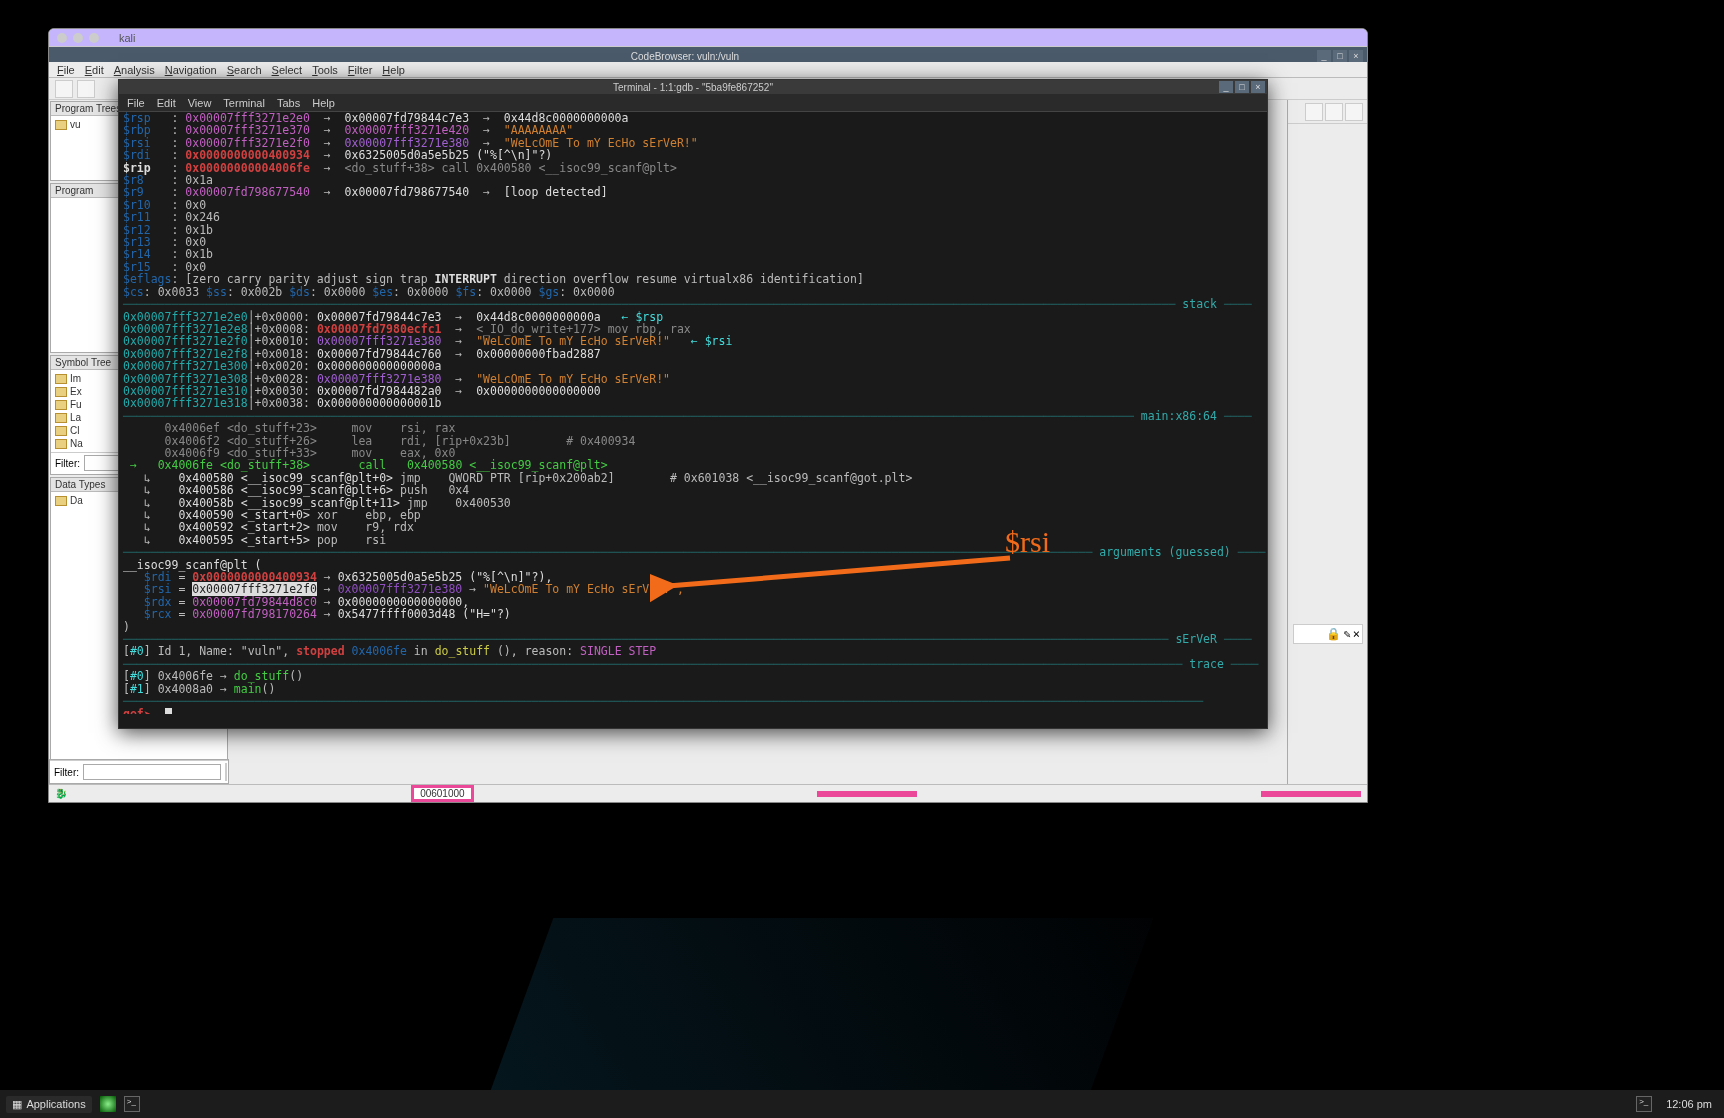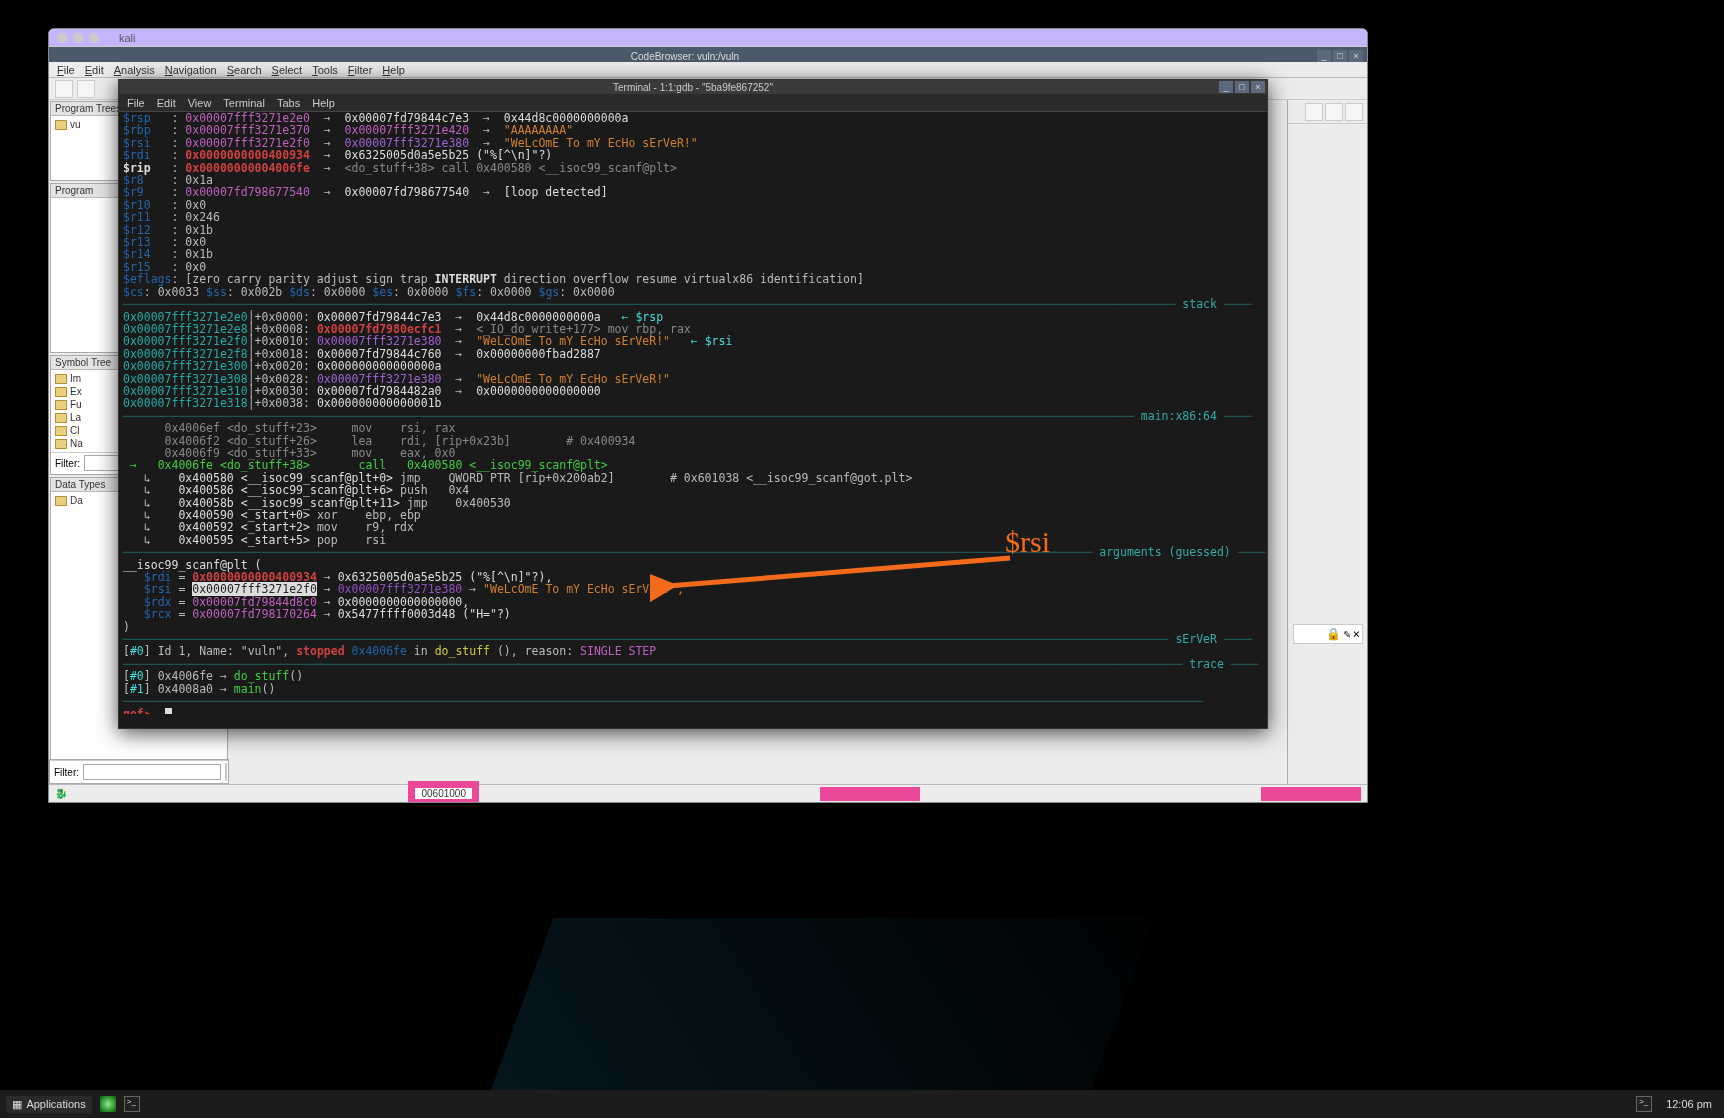--- a/index.html
+++ b/index.html
@@ -83,21 +83,21 @@
 .gh-right-top { height:24px; border-bottom:1px solid #ccc; display:flex;
   align-items:center; justify-content:flex-end; gap:2px; padding:0 4px;}
 .gh-right-bot { position:absolute; bottom:140px; right:4px; width:70px;}
 .lock-row { display:flex; gap:2px; align-items:center; justify-content:flex-end;
   padding:2px; border:1px solid #ccc; background:#fff;}
 
 .gh-status { position:absolute; bottom:0; left:0; right:0; height:18px;
   background:#ececec; border-top:1px solid #bbb; display:flex;
   align-items:center; font-family:sans-serif; font-size:10px; color:#333;
   padding:0 6px;}
-.gh-status .cell { border:7px solid #ec4899; padding:0 6px; margin-left:auto; background:#fff;}
+.gh-status .cell { border:3px solid #ec4899; padding:0 6px; margin-left:auto; background:#fff;}
 
 .gh-bottom-filter { position:absolute; bottom:18px; left:0; width:180px;
   background:#fff; border:1px solid #aaa;}
 
 
 .term-window {
   position: absolute; top: 79px; left: 118px;
   width: 1150px; height: 650px;
   background: #1a1a1a;
   border: 1px solid #333;

